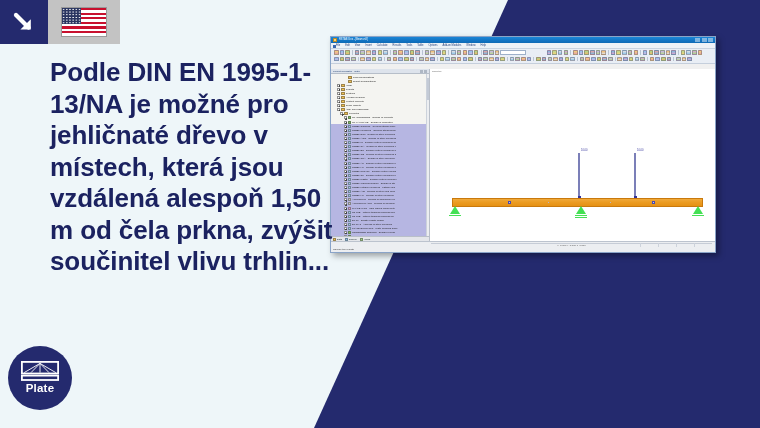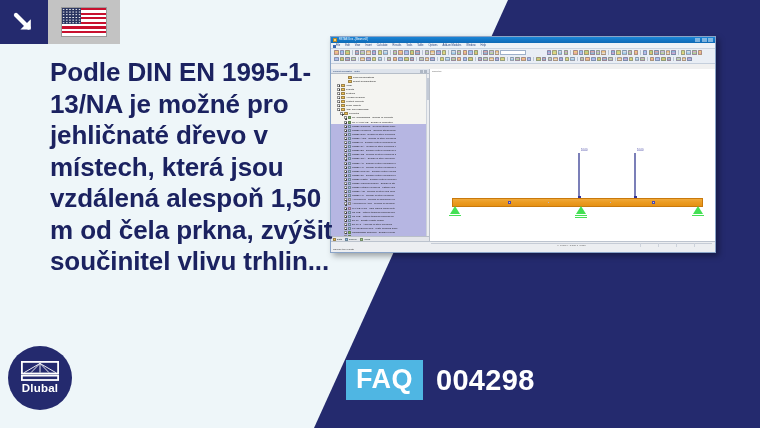--- a/index.html
+++ b/index.html
@@ -504,27 +504,23 @@
   <div class="headline">Podle DIN EN 1995-1-13/NA je možné pro jehličnaté dřevo v místech, která jsou vzdálená alespoň 1,50 m od čela prkna, zvýšit součinitel vlivu trhlin...</div>
 
   <div class="logo">
     <div class="logo-mark">
       <svg width="38" height="20" viewBox="0 0 38 20" aria-hidden="true">
         <rect x="0.9" y="0.9" width="36.2" height="11.6" fill="none" stroke="#ffffff" stroke-width="1.8"></rect>
         <path d="M19 2.4 L3.2 11.6 M19 2.4 L34.8 11.6 M19 2.4 L19 11.6 M19 2.4 L10 11.6 M19 2.4 L28 11.6" stroke="#ffffff" stroke-width="0.9" fill="none"></path>
         <rect x="0.9" y="14.6" width="36.2" height="4.4" fill="none" stroke="#ffffff" stroke-width="1.8"></rect>
       </svg>
     </div>
-    <div class="logo-word">Dlubal</div>
+    <div class="logo-word">Plate</div>
   </div>
 
-  <div class="faq-row">
-    <div class="faq-tag">FAQ</div>
-    <div class="faq-num">004298</div>
-  </div>
 
   <div class="app-window">
 
     <div class="app-titlebar">
       <div class="tb-icon"></div>
       <div class="app-title-text">RSTAB 8.xx - [Beam.rs8]</div>
       <div class="win-btns">
         <span></span>
         <span></span>
         <span></span>

